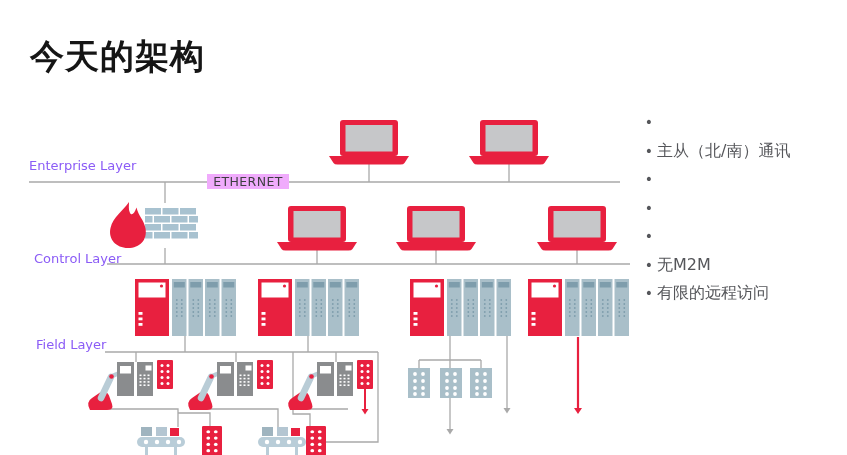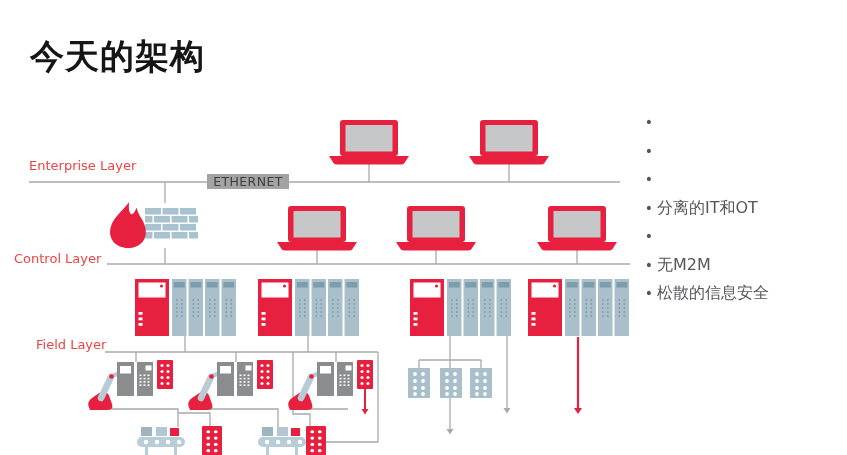--- a/index.html
+++ b/index.html
@@ -14,30 +14,30 @@
     margin-top:20px;
   }
   .title{
     position:absolute;left:30px;top:14px;
     font-size:34px;font-weight:900;color:#151515;
     letter-spacing:1px;
     font-family:"DejaVu Sans","Liberation Sans",sans-serif;
   }
   .layer-label{
     position:absolute;
-    font-size:13px;color:#ef4444;
+    font-size:13px;color:#8b5cf6;
     white-space:nowrap;
   }
   .lbl-enterprise{left:29px;top:138px;}
-  .lbl-control{left:14px;top:231px;}
+  .lbl-control{left:34px;top:231px;}
   .lbl-field{left:36px;top:317px;}
   .ethernet-label{
     position:absolute;left:207px;top:154px;width:82px;
     text-align:center;font-size:12.5px;color:#3e3e40;
-    letter-spacing:0.4px;background:#a3a3a3;
+    letter-spacing:0.4px;background:#f0abfc;
   }
   svg.diagram{position:absolute;left:0;top:0;}
   .bullets{
     position:absolute;left:641px;top:88px;width:206px;
     margin:0;padding:0;list-style:none;
   }
   .bullets li{
     display:flex;align-items:flex-start;
     font-size:16px;line-height:28.5px;color:#55565a;
   }
@@ -263,35 +263,35 @@
   </svg>
 
   <div class="ethernet-label">ETHERNET</div>
 
   <ul class="bullets">
     <li>
         <span class="dot">•</span>
       </li>
     <li>
         <span class="dot">•</span>
-      </li>
-    <li>
-        <span class="dot">•</span>
-      </li>
-    <li>
-        <span class="dot">•</span>
-        <span>分离的IT和OT</span>
+        <span>主从（北/南）通讯</span>
+      </li>
+    <li>
+        <span class="dot">•</span>
+      </li>
+    <li>
+        <span class="dot">•</span>
       </li>
     <li>
         <span class="dot">•</span>
       </li>
     <li>
         <span class="dot">•</span>
         <span>无M2M</span>
       </li>
     <li>
         <span class="dot">•</span>
-        <span>松散的信息安全</span>
+        <span>有限的远程访问</span>
       </li>
   </ul>
 
 
 </div>
 
 </body></html>

